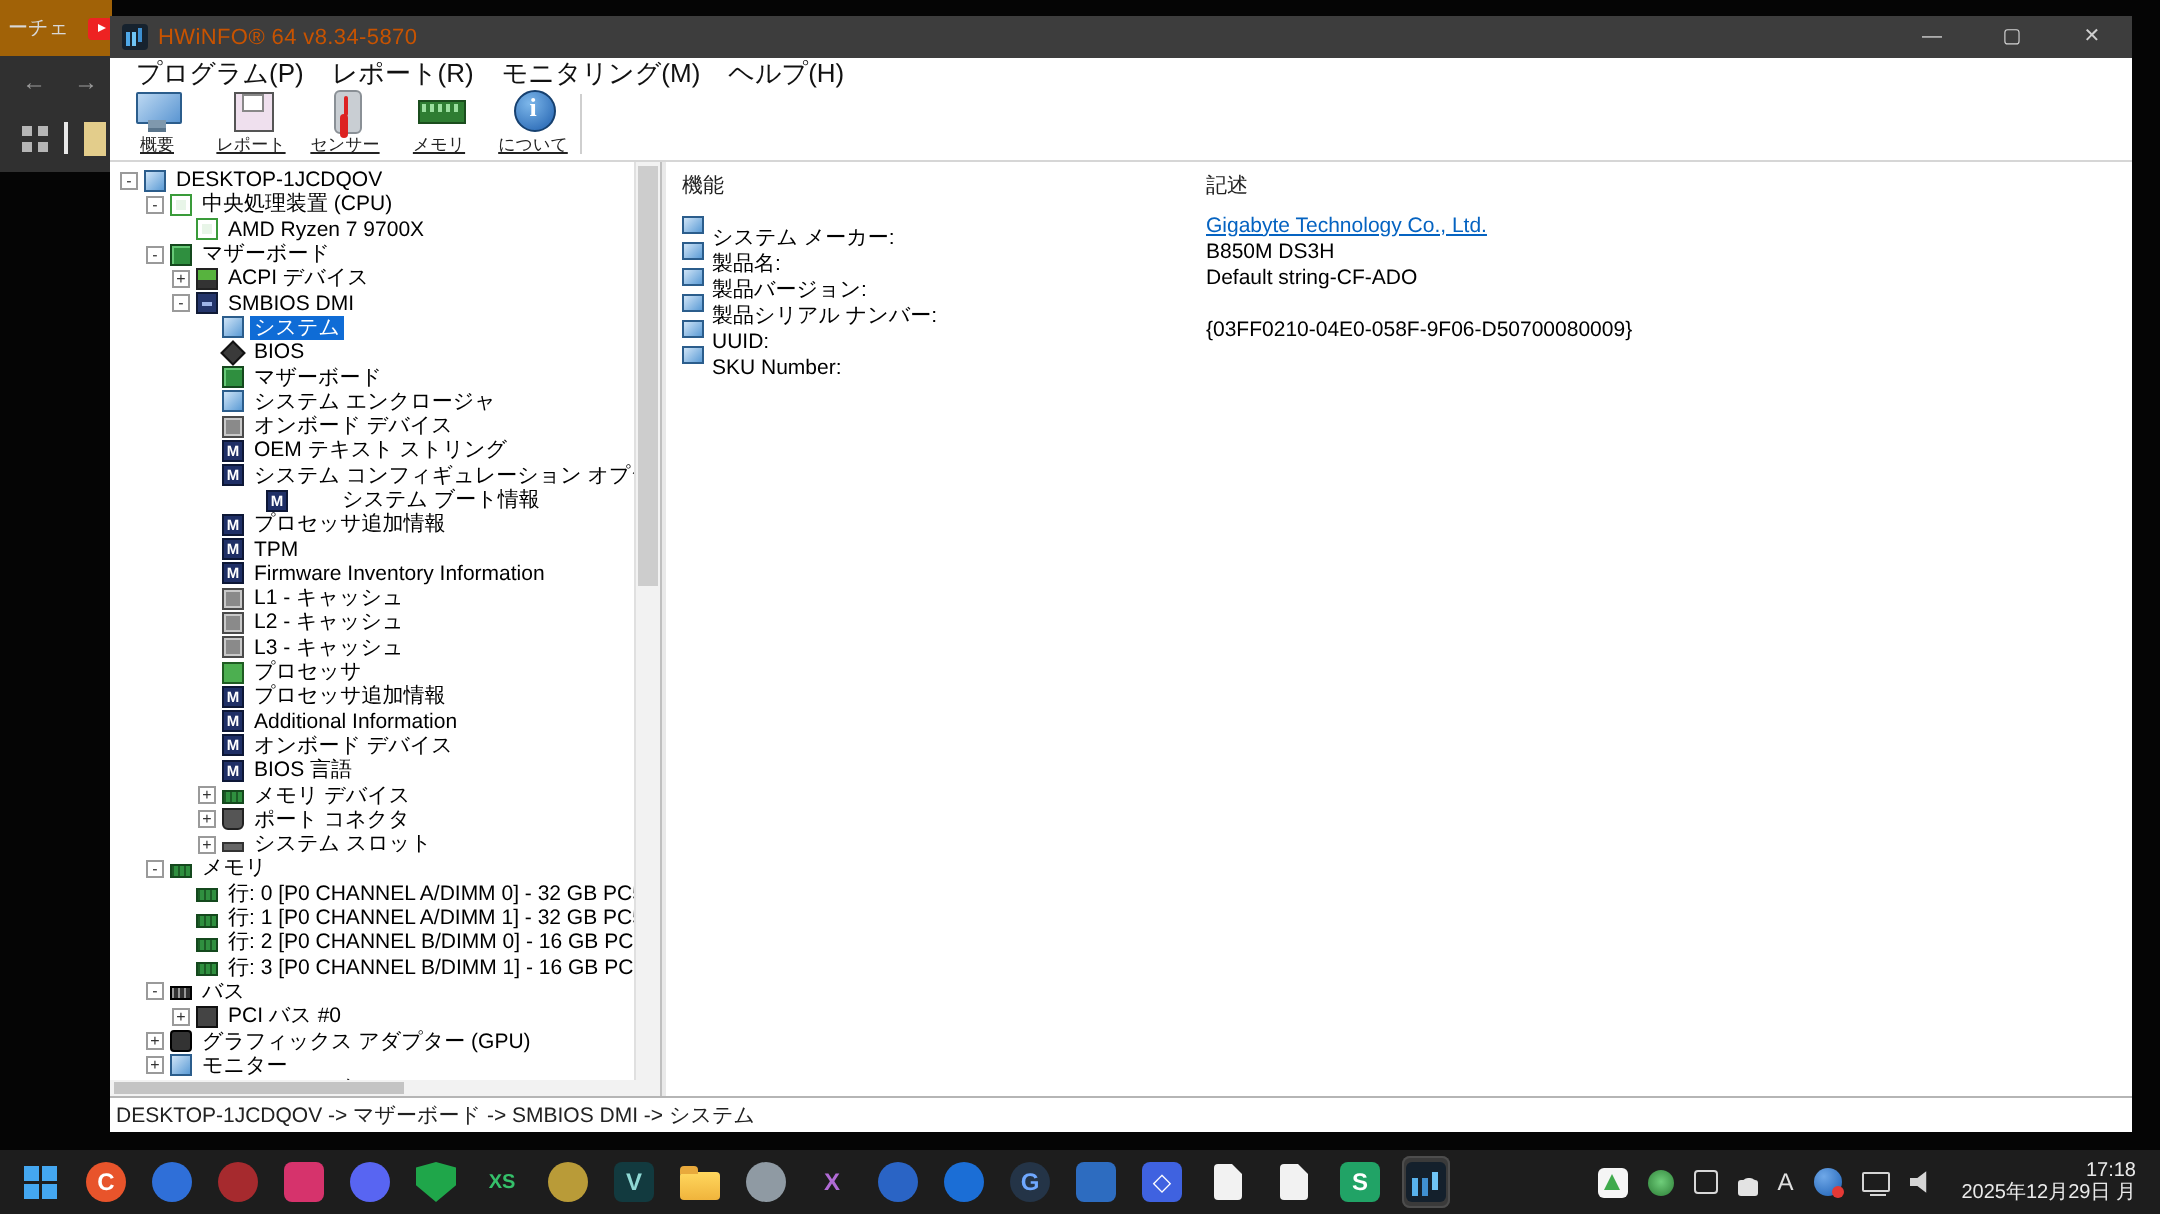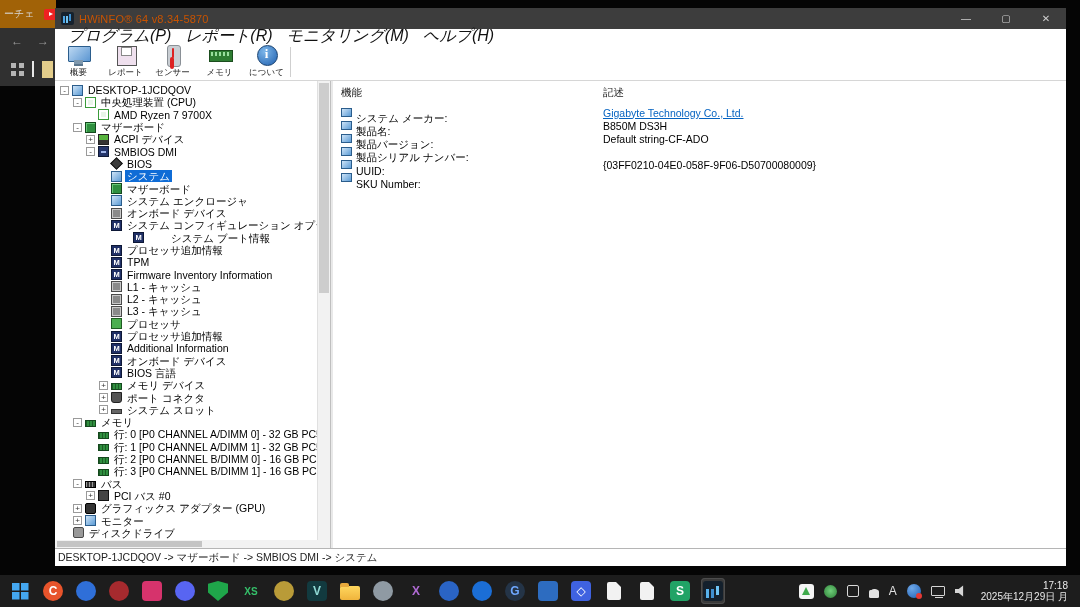--- a/index.html
+++ b/index.html
@@ -22,24 +22,24 @@
 
   
   #win { position:absolute; left:55px; top:8px; width:1011px; height:558px; background:#fff; }
   .titlebar { position:absolute; left:0; top:0; right:0; height:21px; background:#3d3d3d; display:flex; align-items:center; }
   .hwlogo { width:13px; height:13px; margin:0 5px 0 6px; background:#16222e; border-radius:2px; position:relative; flex:none; }
   .hwlogo::before { content:""; position:absolute; left:2px; bottom:2px; width:2px; height:7px; background:#4fa8e8; box-shadow:3px 0 0 #6fc4f4, 6px -2px 0 #3d8fd0; }
   .win-title { color:#c85300; font-size:11px; letter-spacing:.2px; }
   .win-controls { margin-left:auto; display:flex; height:100%; }
   .win-btn { width:40px; height:100%; display:flex; align-items:center; justify-content:center; color:#cfcfcf; font-size:10px; }
   .menubar { position:absolute; left:0; top:21px; right:0; height:15px; background:#fff; display:flex; align-items:center; padding-left:6px; }
-  .menu-item { font-size:16px; color:#111; padding:0 7px;font-style:italic; }
+  .menu-item { font-size:13px; color:#111; padding:0 7px; }
   .toolbar { position:absolute; left:0; top:36px; right:0; height:37px; background:#fff; border-bottom:1px solid #d6d6d6; display:flex; align-items:stretch; }
   .tool-btn { width:47px; display:flex; flex-direction:column; align-items:center; justify-content:center; gap:1px; }
-  .tool-label { font-size:8.5px; color:#222; }
+  .tool-label { font-size:8.5px; color:#222;text-decoration:underline; }
   .tb-sep { width:1px; background:#cfcfcf; margin:3px 0; }
   .tbi { width:24px; height:21px; position:relative; flex:none; }
   .tbi-overview::before { content:""; position:absolute; left:1px; top:1px; width:21px; height:14px; background:linear-gradient(135deg,#bcd8f2,#5b96d2); border:1px solid #2b5d8c; border-radius:1px; }
   .tbi-overview::after { content:""; position:absolute; left:7px; top:15px; width:9px; height:4px; background:#7f98ad; box-shadow:0 2px 0 #5a758c; }
   .tbi-report::before { content:""; position:absolute; left:3px; top:1px; width:18px; height:18px; background:#efe0ee; border:1px solid #555; }
   .tbi-report::after { content:""; position:absolute; left:7px; top:2px; width:9px; height:7px; background:#fff; border:1px solid #888; }
   .tbi-sensors::before { content:""; position:absolute; left:6px; top:0; width:12px; height:20px; background:#c9ced3; border:1px solid #8a9096; border-radius:3px; }
   .tbi-sensors::after { content:""; position:absolute; left:11px; top:3px; width:2px; height:10px; background:#d22; box-shadow:-1px 10px 0 1px #d22; border-radius:2px; }
   .tbi-memory::before { content:""; position:absolute; left:1px; top:5px; width:22px; height:10px; background:#2e7d32; border:1px solid #1b4d1e; }
   .tbi-memory::after { content:""; position:absolute; left:3px; top:7px; width:18px; height:4px; background-image:repeating-linear-gradient(90deg,#9adf9e 0 2px,transparent 2px 4px); }
@@ -213,42 +213,47 @@
             <span class="ni ni-acpi"></span>
             <span class="tree-label">ACPI デバイス</span>
           </div>
           <div class="tree-row" style="padding-left: 31px;">
             <span class="exp">-</span>
             <span class="ni ni-dmi"></span>
             <span class="tree-label">SMBIOS DMI</span>
           </div>
           <div class="tree-row" style="padding-left: 44px;">
             <span class="exp-sp"></span>
+            <span class="ni ni-monitor"></span>
+            <span class="tree-label sel">システム</span>
+          </div>
+          <div class="tree-row" style="padding-left: 44px;">
+            <span class="exp-sp"></span>
             <span class="ni ni-bios"></span>
             <span class="tree-label">BIOS</span>
           </div>
           <div class="tree-row" style="padding-left: 44px;">
             <span class="exp-sp"></span>
-            <span class="ni ni-monitor"></span>
-            <span class="tree-label sel">システム</span>
-          </div>
-          <div class="tree-row" style="padding-left: 44px;">
-            <span class="exp-sp"></span>
             <span class="ni ni-board"></span>
             <span class="tree-label">マザーボード</span>
           </div>
           <div class="tree-row" style="padding-left: 44px;">
             <span class="exp-sp"></span>
             <span class="ni ni-monitor"></span>
             <span class="tree-label">システム エンクロージャ</span>
           </div>
           <div class="tree-row" style="padding-left: 44px;">
             <span class="exp-sp"></span>
             <span class="ni ni-chip"></span>
             <span class="tree-label">オンボード デバイス</span>
+          </div>
+          <div class="tree-row" style="padding-left: 44px;">
+            <span class="exp-sp"></span>
+            <span class="ni ni-m"></span>
+            <span class="tree-label">OEM テキスト ストリング</span>
           </div>
           <div class="tree-row" style="padding-left: 44px;">
             <span class="exp-sp"></span>
             <span class="ni ni-m"></span>
             <span class="tree-label">システム コンフィギュレーション オプション</span>
           </div>
           <div class="tree-row" style="padding-left: 44px; gap: 22px;">
             <span class="exp-sp"></span>
             <span class="ni ni-m"></span>
             <span class="tree-label">システム ブート情報</span>

